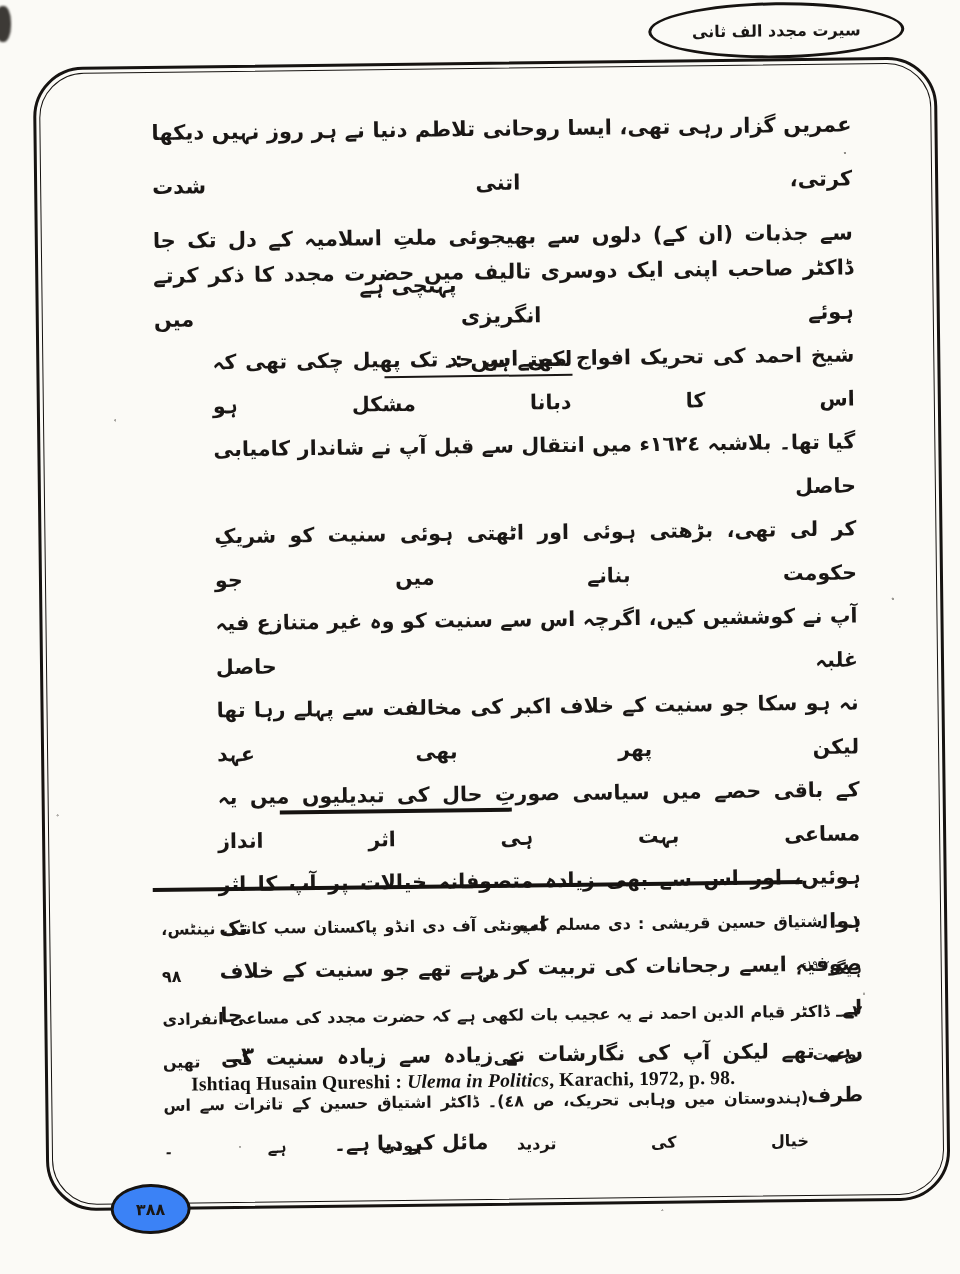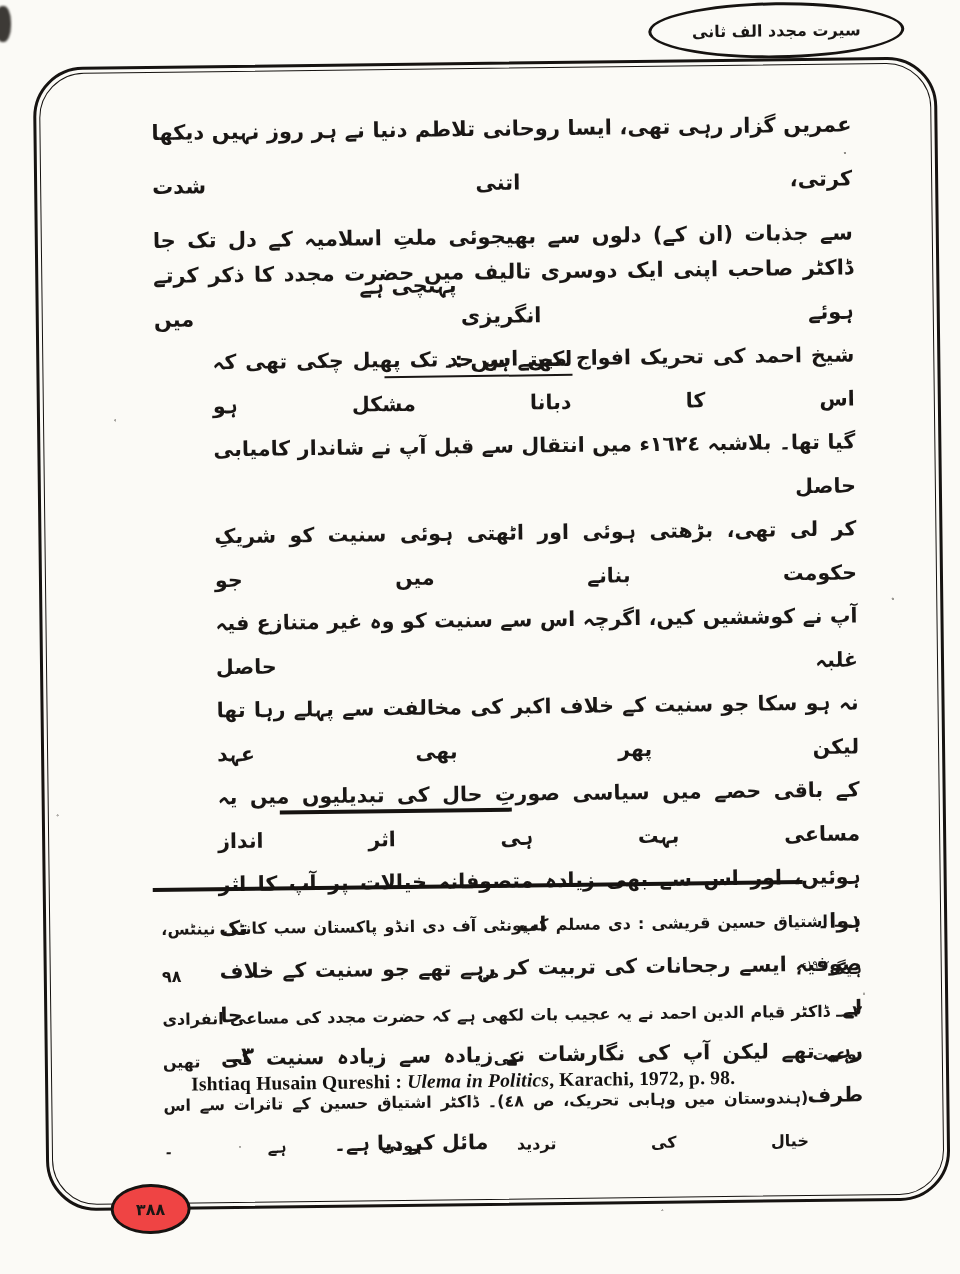--- a/index.html
+++ b/index.html
@@ -28,21 +28,21 @@
   .cartouche{
     position:absolute;left:656px;top:6px;width:250px;height:50px;
     border:3px solid #161311;border-radius:50%;background:#fbfaf6;z-index:3;
     display:flex;align-items:center;justify-content:center;
   }
   .cartouche .title{
     font-size:16px;font-weight:700;color:#1a1715;direction:rtl;white-space:nowrap;
   }
   .pagenum-oval{
     position:absolute;left:104px;top:1180px;width:74px;height:44px;
-    border:3px solid #161311;border-radius:50%;background:#ef4444;z-index:3;
+    border:3px solid #161311;border-radius:50%;background:#3b82f6;z-index:3;
     display:flex;align-items:center;justify-content:center;
   }
   .pagenum-oval .num{font-size:16px;font-weight:700;color:#1a1715;}
   .smudge{
     position:absolute;left:-5px;top:6px;width:16px;height:36px;background:#3d3a36;
     border-radius:45%;filter:blur(1px);
   }
   .urdu{direction:rtl;font-weight:700;color:#1a1715;}
   .text-col{position:absolute;left:158px;width:700px;}
   .jline{text-align:justify;text-align-last:justify;}

